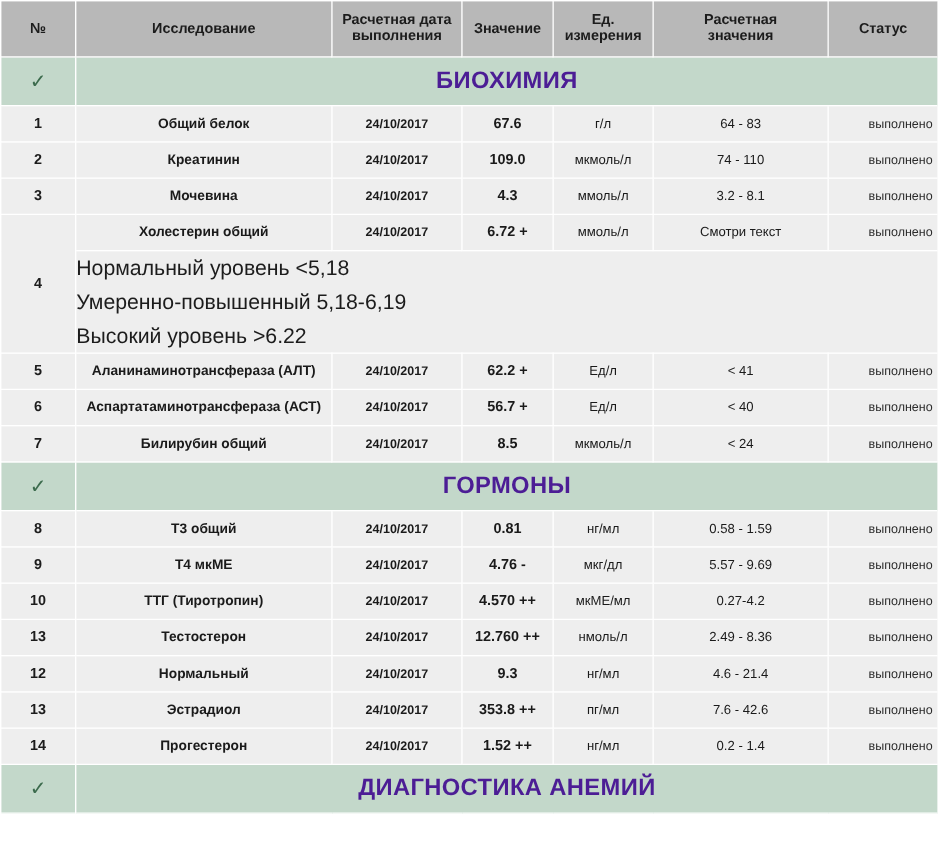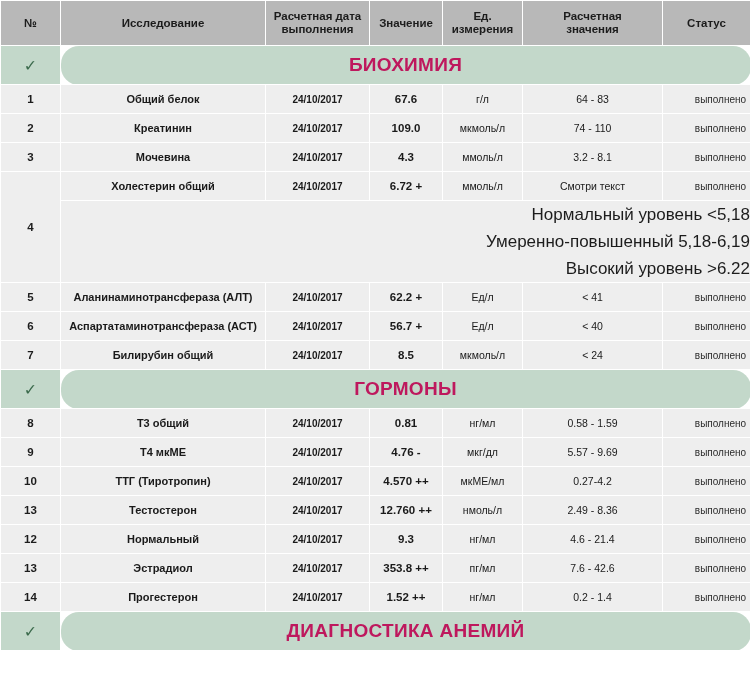--- a/index.html
+++ b/index.html
@@ -97,29 +97,28 @@
   tr.section td.check {
     text-align: center;
     font-size: 16px;
     color: #3c6b4d;
   }
   tr.section td.title {
     text-align: center;
     font-weight: bold;
     font-size: 19px;
     letter-spacing: 0.3px;
-    color: #be185d;
-    border-radius: 18px;
+    color: #4c1d95;
   }
   
   tr.note td {
     background: #eeeeee;
   }
   td.note-body {
-    text-align: right;
+    text-align: left;
     font-size: 17px;
     line-height: 27px;
     padding: 14px 6px 16px 6px;
     color: #1c1c1c;
   }
   td.note-num {
     background: #eeeeee;
     text-align: center;
     font-weight: bold;
     font-size: 11.5px;

